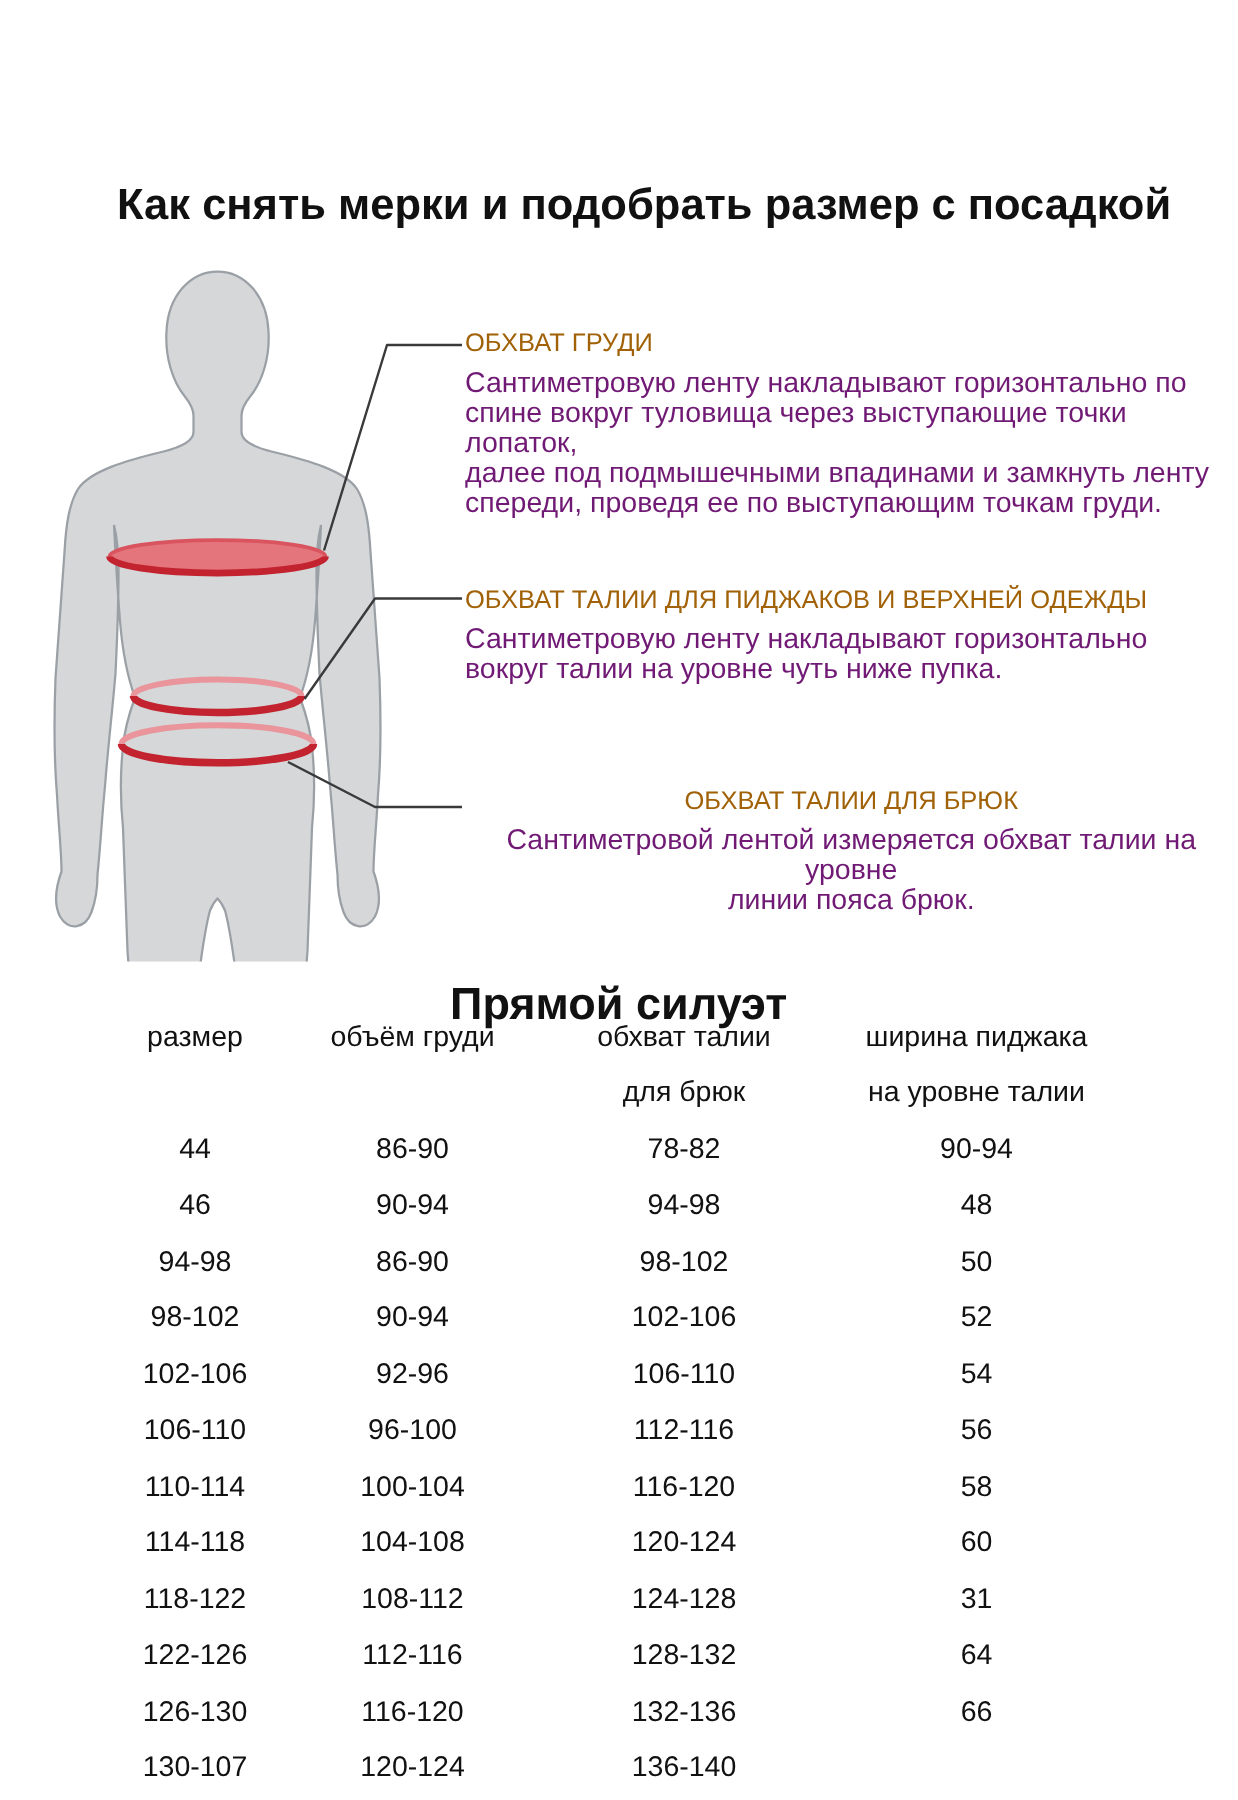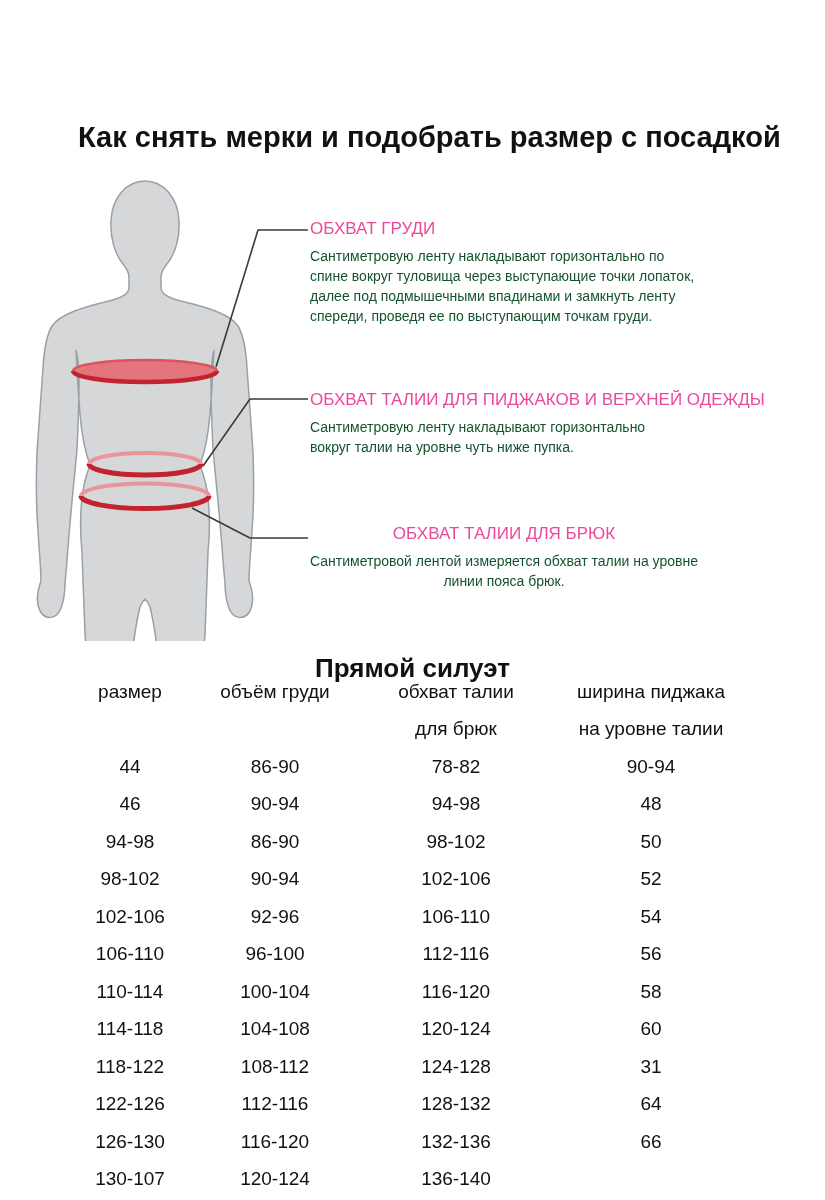--- a/index.html
+++ b/index.html
@@ -29,39 +29,39 @@
     top: 133px;
     width: 310px;
     height: 467px;
     overflow: hidden;
   }
   .annotation { position: absolute; left: 310px; }
   .ann-label {
     font-size: 17px;
     line-height: 20px;
     white-space: nowrap;
-    color: #ec4899;
+    color: #a16207;
   }
   .ann-desc {
-    font-size: 14px;
+    font-size: 19px;
     line-height: 20px;
     white-space: pre-line;
-    color: #14532d;
+    color: #701a75;
     margin-top: 7px;
   }
   .ann-chest  { top: 178px; }
   .ann-waist  { top: 349px; }
   .ann-trouser{ top: 483px; text-align: center; }
   .table-title {
     position: absolute;
     left: 0;
     top: 612px;
     width: 825px;
     text-align: center;
-    font-size: 26px;
+    font-size: 30px;
     font-weight: bold;
   }
   .size-table {
     position: absolute;
     left: 60px;
     top: 632px;
     width: 680px;
     display: grid;
     grid-template-columns: 140px 150px 212px 178px;
     grid-auto-rows: 37.5px;

